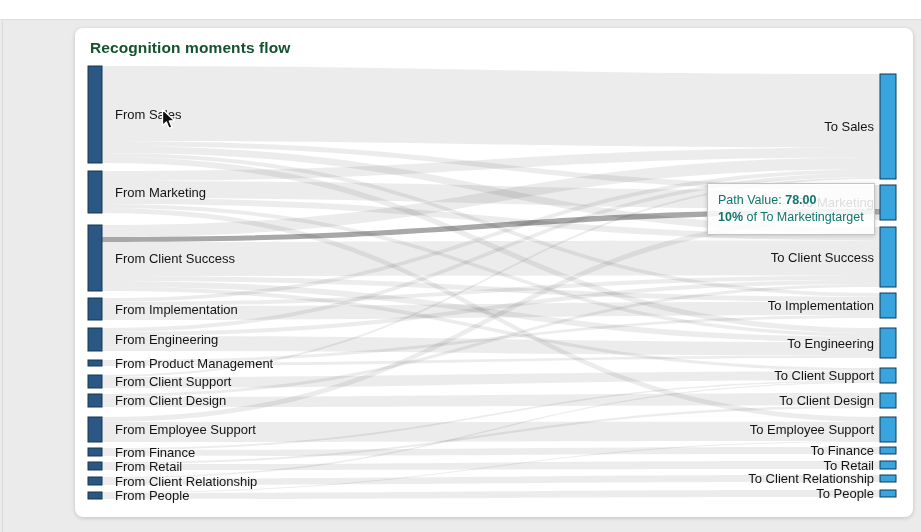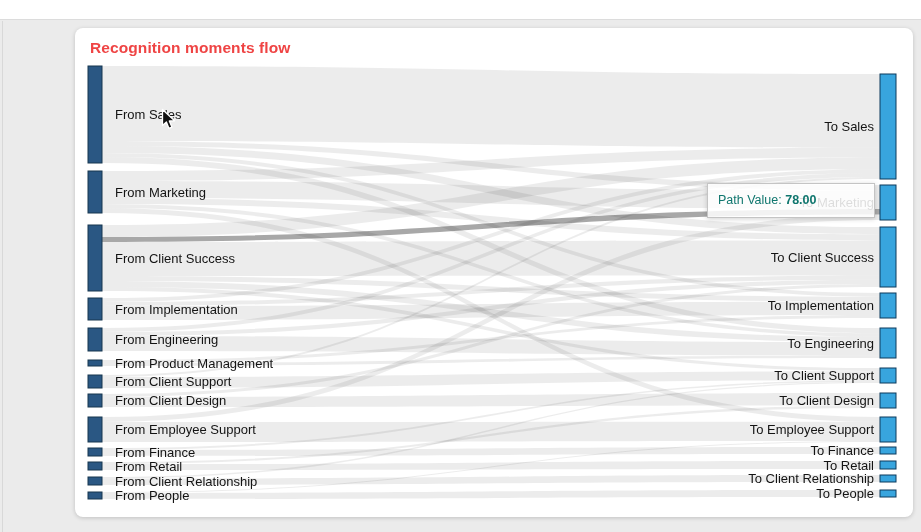--- a/index.html
+++ b/index.html
@@ -15,21 +15,21 @@
   .left-hairline {
     position:absolute; left:2px; top:21px; bottom:0; width:1px; background:#d8d8d8;
   }
   .card {
     position:absolute; left:75px; top:28px; width:838px; height:489px;
     background:#ffffff; border-radius:8px;
     box-shadow:0 1px 4px rgba(0,0,0,0.18);
   }
   .card-title {
     position:absolute; left:15px; top:11px; margin:0;
-    font-size:15.5px; font-weight:bold; color:#ef4444; letter-spacing:0.1px;
+    font-size:15.5px; font-weight:bold; color:#14532d; letter-spacing:0.1px;
   }
   svg.sankey { position:absolute; left:0; top:0; }
   .node-label { font-size:13px; fill:#141414; font-family:"Liberation Sans",sans-serif; }
   .tooltip {
     position:absolute; left:632px; top:155px; min-width:168px; box-sizing:border-box;
     background:rgba(255,255,255,0.85); border:1px solid #c4c4c4; border-radius:0;
     box-shadow:0 1px 5px rgba(0,0,0,0.18);
     padding:8px 10px; font-size:12.5px; line-height:17px; color:#0f766e;
     white-space:nowrap; z-index:5;
   }
@@ -130,18 +130,19 @@
       <rect x="805" y="433" width="16" height="8" fill="#38a5de" stroke="#0d3a5c"></rect>
       <text x="799" y="441.5" text-anchor="end" class="node-label">To Retail</text>
       <rect x="805" y="447" width="16" height="7" fill="#38a5de" stroke="#0d3a5c"></rect>
       <text x="799" y="455.0" text-anchor="end" class="node-label">To Client Relationship</text>
       <rect x="805" y="462" width="16" height="7" fill="#38a5de" stroke="#0d3a5c"></rect>
       <text x="799" y="470.0" text-anchor="end" class="node-label">To People</text>
     </svg>
 
   <div class="tooltip">
     <div><span>Path Value: </span><b>78.00</b></div>
+    <div><b>10%</b><span> of To Marketingtarget</span></div>
   </div>
 
   <svg class="cursor" width="17" height="23" viewBox="0 0 17 23">
     <path d="M1.5,1.5 L1.5,17.5 L5.4,14 L8,20.4 L10.9,19.1 L8.3,13 L13.6,12.8 Z" fill="#111111" stroke="#ffffff" stroke-width="1.3" stroke-linejoin="round"></path>
   </svg>
 </div>
 
 </body></html>

